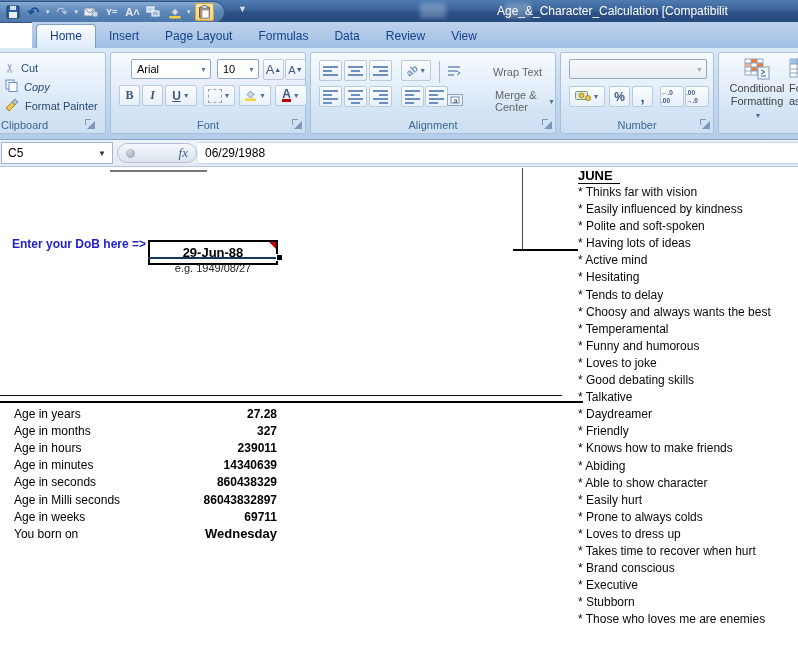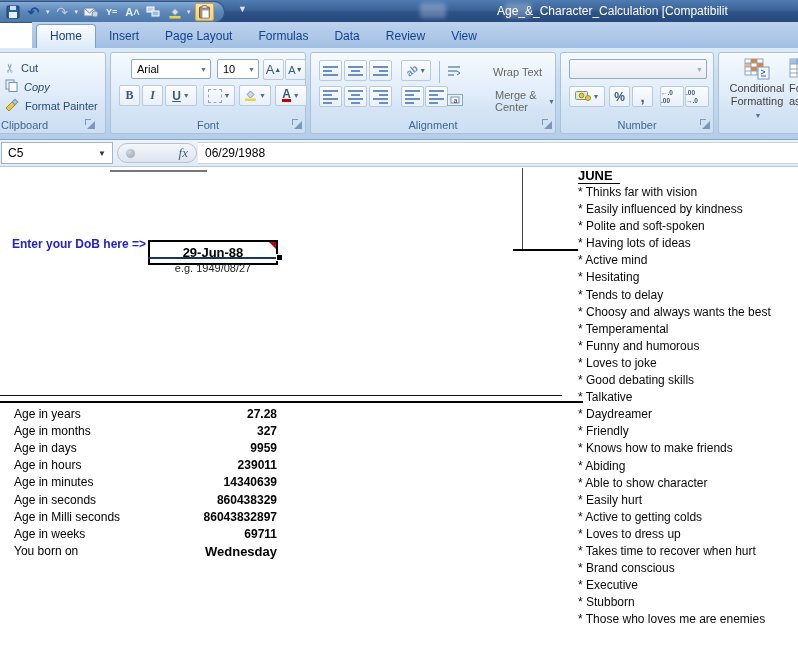--- a/index.html
+++ b/index.html
@@ -454,45 +454,41 @@
         <div class="trait">* Funny and humorous</div>
         <div class="trait">* Loves to joke</div>
         <div class="trait">* Good debating skills</div>
         <div class="trait">* Talkative</div>
         <div class="trait">* Daydreamer</div>
         <div class="trait">* Friendly</div>
         <div class="trait">* Knows how to make friends</div>
         <div class="trait">* Abiding</div>
         <div class="trait">* Able to show character</div>
         <div class="trait">* Easily hurt</div>
-        <div class="trait">* Active to getting colds</div>
+        <div class="trait">* Prone to always colds</div>
         <div class="trait">* Loves to dress up</div>
         <div class="trait">* Takes time to recover when hurt</div>
         <div class="trait">* Brand conscious</div>
         <div class="trait">* Executive</div>
         <div class="trait">* Stubborn</div>
         <div class="trait">* Those who loves me are enemies</div>
       </div>
 
     <div class="hline" style="left:0;top:228px;width:562px;height:1px;background:#111;"></div>
     <div class="hline" style="left:0;top:234px;width:583px;height:2px;"></div>
     <div class="age-table" style="top:238px;" id="age-table">
         <div class="age-row">
           <span class="age-label">Age in years</span>
           <span class="age-value">27.28</span>
         </div>
         <div class="age-row">
           <span class="age-label">Age in months</span>
           <span class="age-value">327</span>
         </div>
         <div class="age-row">
-          <span class="age-label">Age in days</span>
-          <span class="age-value">9959</span>
-        </div>
-        <div class="age-row">
           <span class="age-label">Age in hours</span>
           <span class="age-value">239011</span>
         </div>
         <div class="age-row">
           <span class="age-label">Age in minutes</span>
           <span class="age-value">14340639</span>
         </div>
         <div class="age-row">
           <span class="age-label">Age in seconds</span>
           <span class="age-value">860438329</span>

